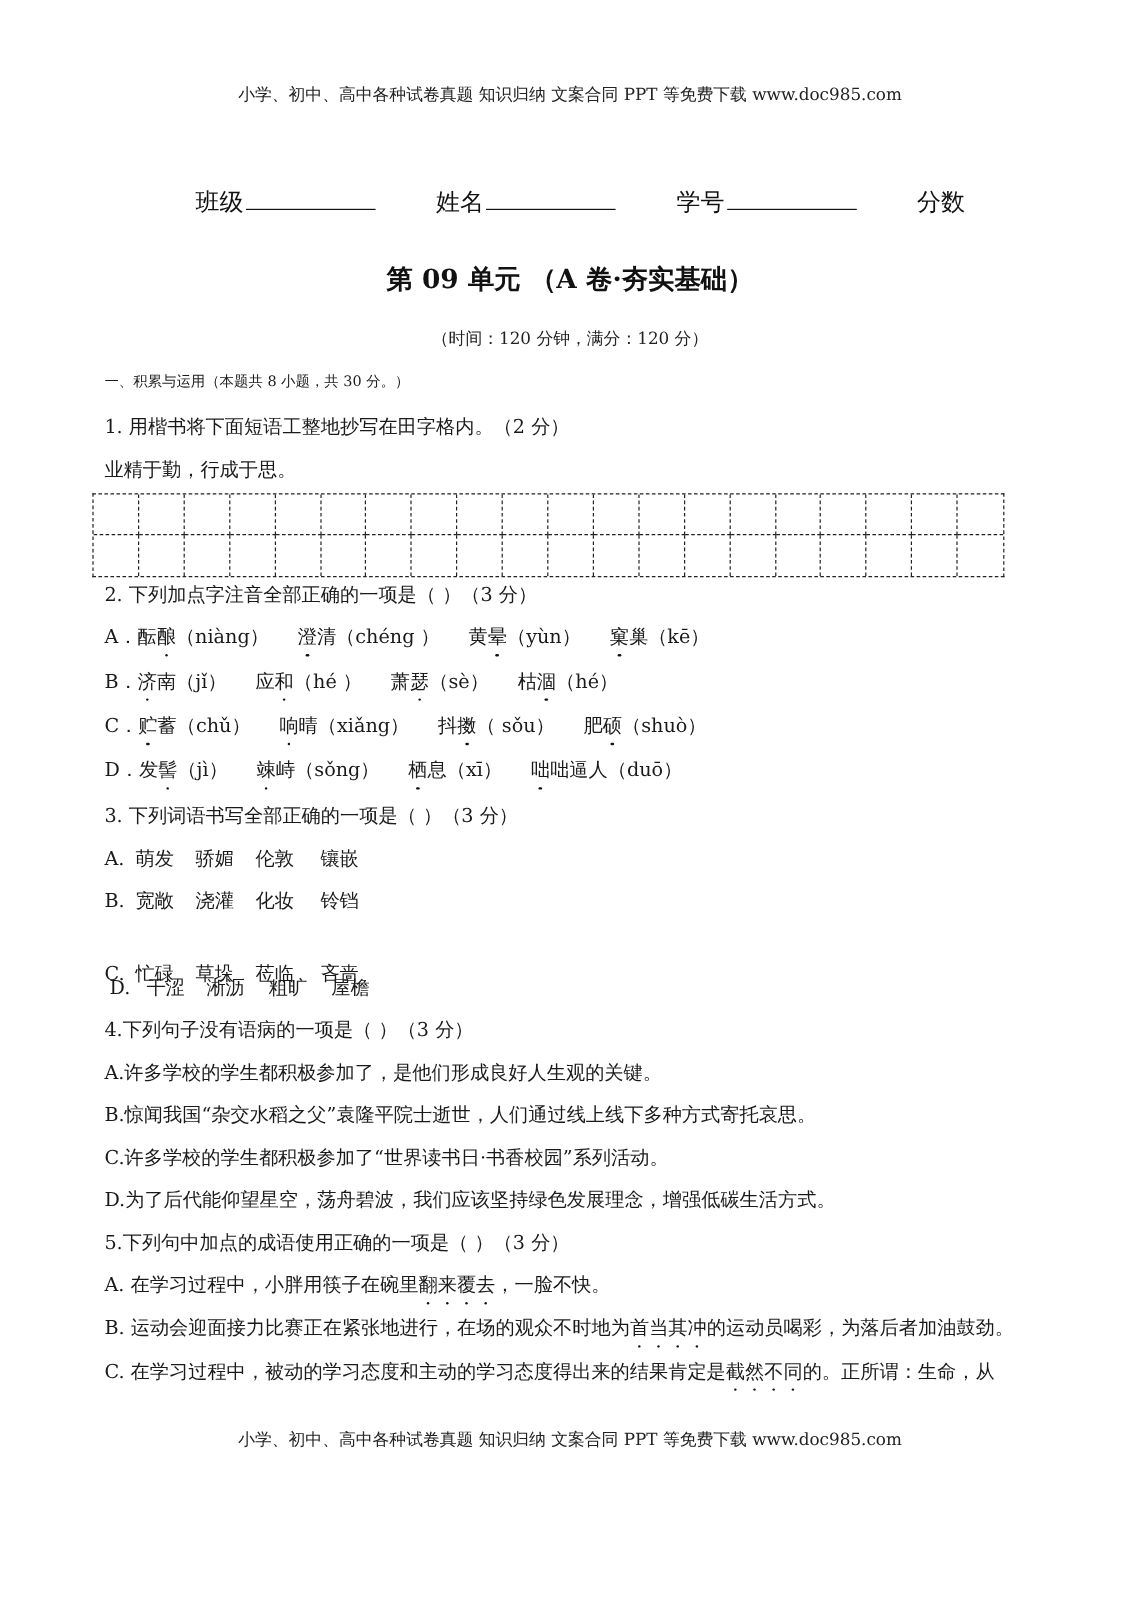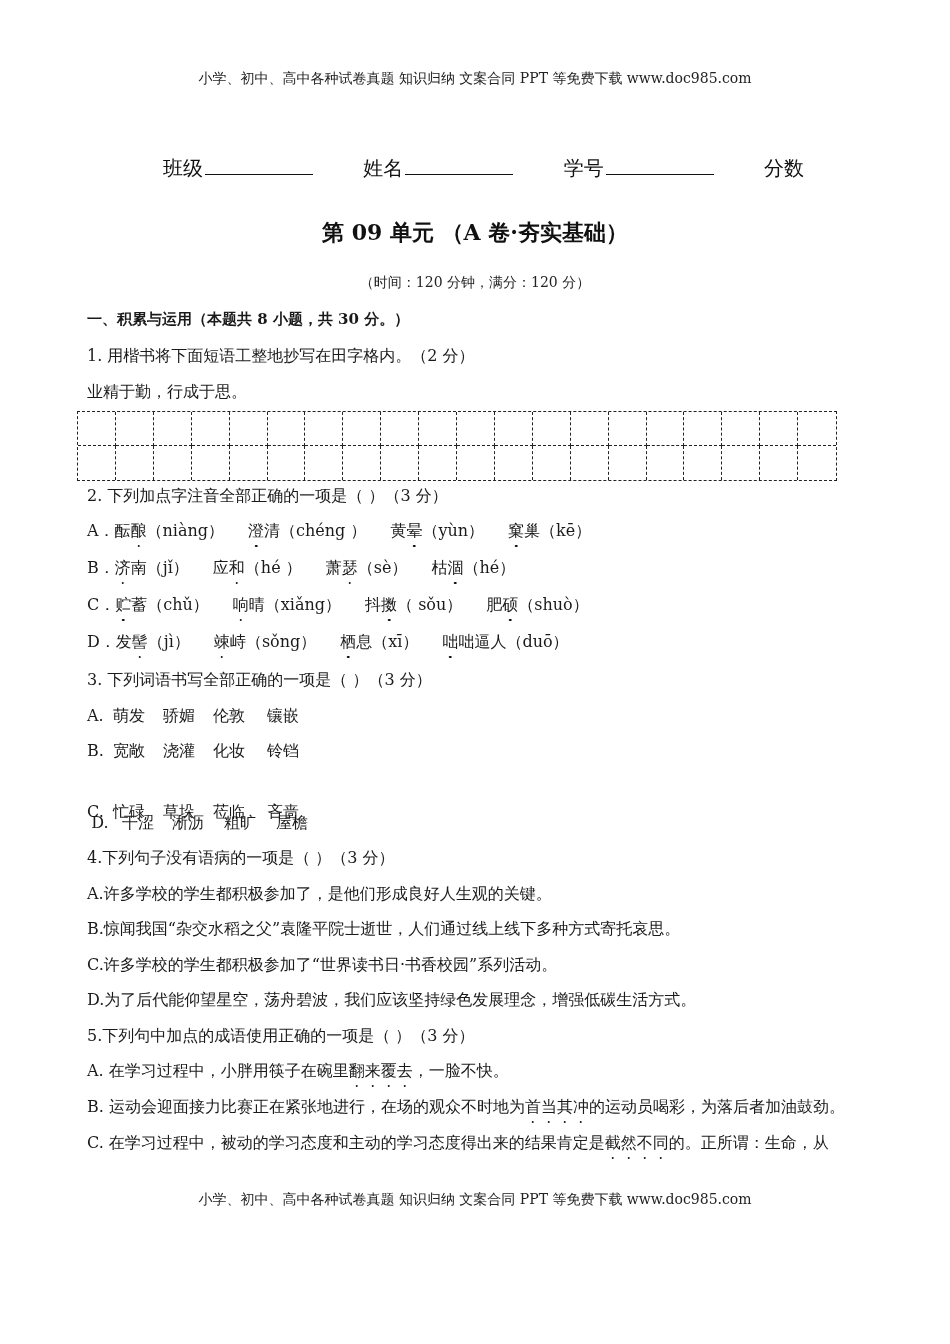--- a/index.html
+++ b/index.html
@@ -29,21 +29,21 @@
       top: 218px; left: 0; width: 950px; text-align: center;
       font-size: 22px; font-weight: bold; color: #111;
     }
     .meta {
       top: 274px; left: 0; width: 950px; text-align: center;
       font-size: 14px; color: #222;
     }
     .line {
       left: 87px; font-size: 16px; color: #1a1a1a; white-space: nowrap;
     }
-    .section-head { font-weight: bold; font-size: 15px; }
+    .section-head { font-weight: normal; font-size: 12px; }
     .grid {
       top: 411px; left: 77px; width: 760px; height: 70px;
       display: grid; grid-template-columns: repeat(20, 1fr); grid-template-rows: 1fr 1fr;
       border: 1.5px dashed #222; box-sizing: border-box;
     }
     .grid .cell {
       border-right: 1.5px dashed #222; border-bottom: 1.5px dashed #222; box-sizing: border-box;
     }
     .grid .cell.last-col { border-right: none; }
     .grid .cell.last-row { border-bottom: none; }

